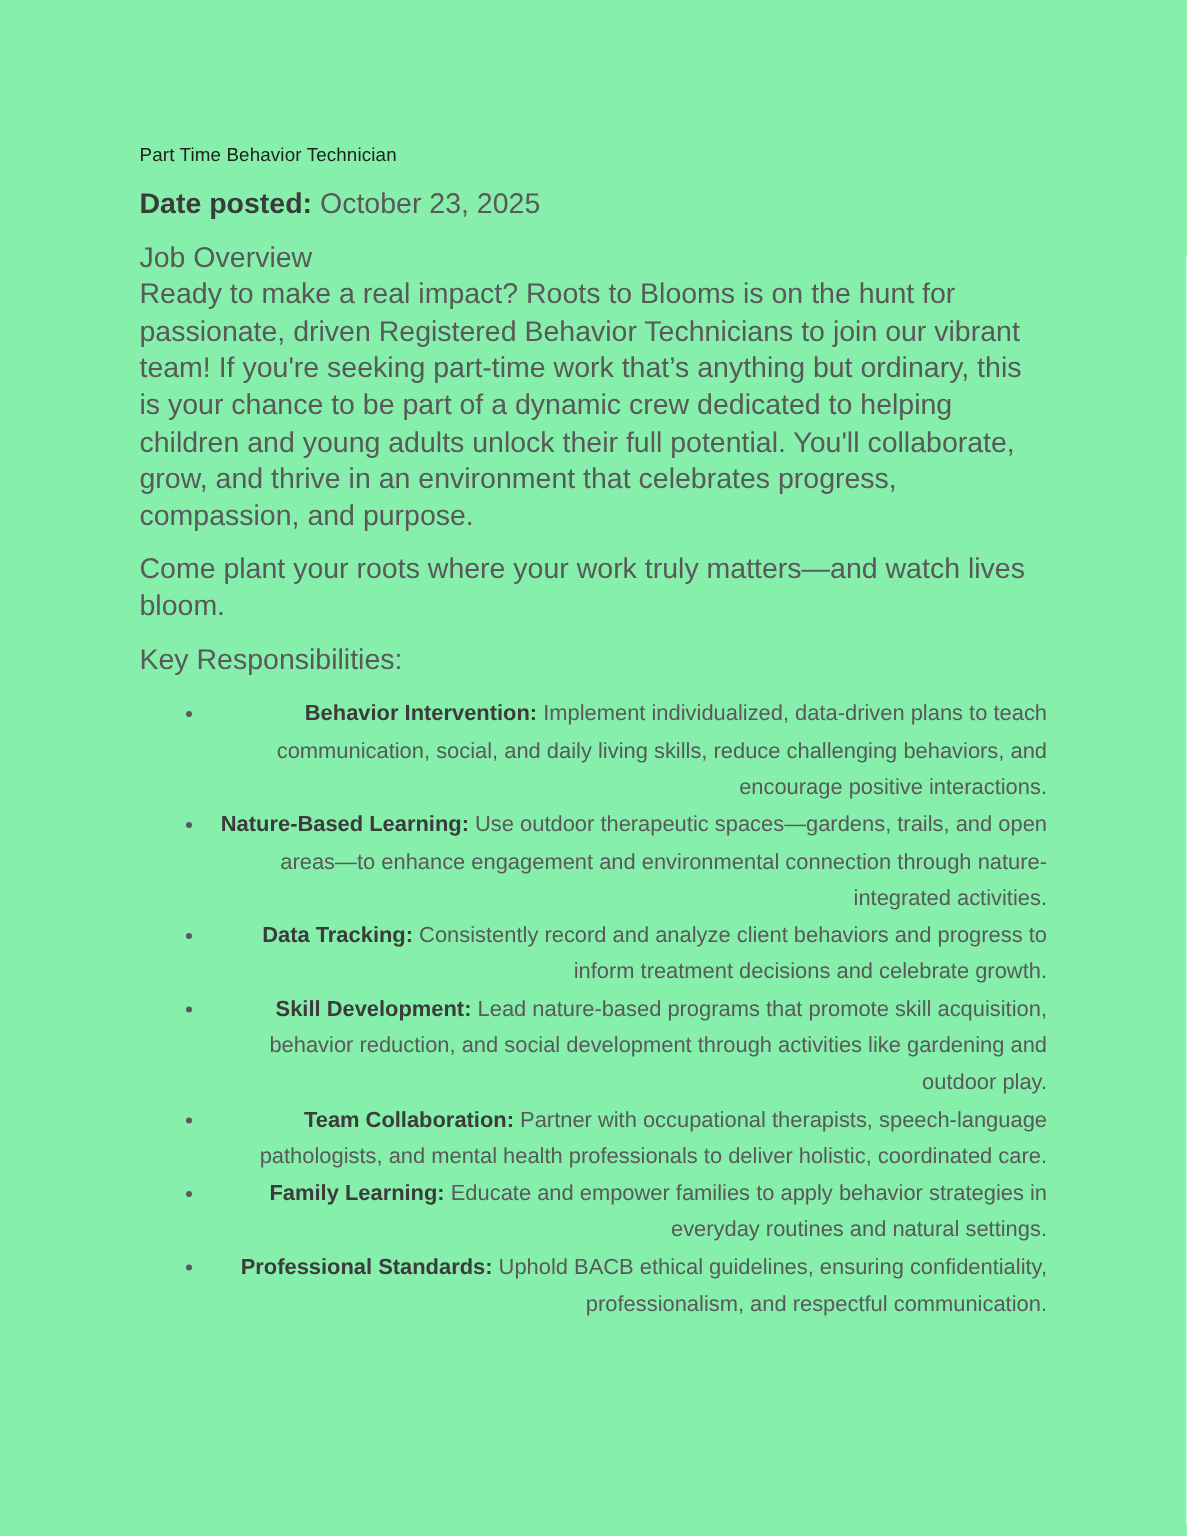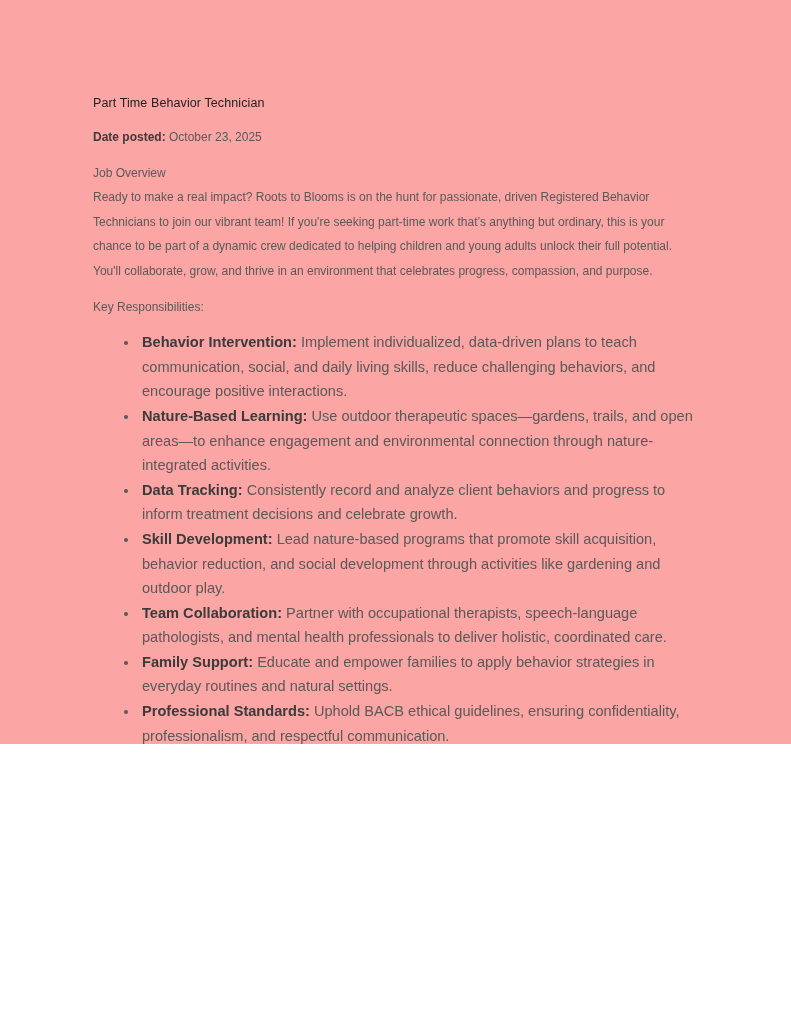--- a/index.html
+++ b/index.html
@@ -1,48 +1,49 @@
 <!DOCTYPE html>
 <html><head>
 <meta charset="utf-8">
 <style>
   * { margin: 0; padding: 0; box-sizing: border-box; }
   html, body { background: #ffffff; }
   .page {
     position: relative;
     width: 791px;
-    height: 744px;
-    background: #fca5a5;
+    height: 1024px;
+    background: #86efac;
     overflow: hidden;
     font-family: "Liberation Sans", "DejaVu Sans", sans-serif;
   }
   .content {
     padding: 93px 93px 0 93px;
   }
   .doc-title {
     font-size: 12.5px;
     line-height: 21px;
     color: #212121;
     margin-bottom: 11px;
     letter-spacing: 0.1px;
   }
   p.meta, p.para {
-    font-size: 12px;
+    font-size: 19px;
     line-height: 24.6px;
     color: #595959;
     margin-bottom: 11px;
   }
   .b {
     font-weight: bold;
     color: #3b3b3b;
   }
   ul.resp-list {
     list-style: disc outside;
     padding-left: 46px;
     margin: 0 0 11px 0;
+    text-align: right;
   }
   ul.resp-list li {
     font-size: 14.6px;
     line-height: 24.6px;
     color: #595959;
     padding-left: 3px;
   }
   ul.resp-list li::marker {
     color: #595959;
     font-size: 13px;
@@ -55,27 +56,28 @@
   <div class="content">
 
     <div class="doc-title">Part Time Behavior Technician</div>
 
     <p class="meta"><span class="b">Date posted:</span><span> October 23, 2025</span></p>
 
 
 
     <p class="para"><span>Job Overview</span><br><span>Ready to make a real impact? Roots to Blooms is on the hunt for passionate, driven Registered Behavior Technicians to join our vibrant team! If you're seeking part-time work that’s anything but ordinary, this is your chance to be part of a dynamic crew dedicated to helping children and young adults unlock their full potential. You'll collaborate, grow, and thrive in an environment that celebrates progress, compassion, and purpose.</span></p>
 
+    <p class="para">Come plant your roots where your work truly matters—and watch lives bloom.</p>
 
     <p class="para">Key Responsibilities:</p>
 
     <ul class="resp-list">
       <li><span class="b">Behavior Intervention:</span><span> Implement individualized, data-driven plans to teach communication, social, and daily living skills, reduce challenging behaviors, and encourage positive interactions.</span></li>
       <li><span class="b">Nature-Based Learning:</span><span> Use outdoor therapeutic spaces—gardens, trails, and open areas—to enhance engagement and environmental connection through nature-integrated activities.</span></li>
       <li><span class="b">Data Tracking:</span><span> Consistently record and analyze client behaviors and progress to inform treatment decisions and celebrate growth.</span></li>
       <li><span class="b">Skill Development:</span><span> Lead nature-based programs that promote skill acquisition, behavior reduction, and social development through activities like gardening and outdoor play.</span></li>
       <li><span class="b">Team Collaboration:</span><span> Partner with occupational therapists, speech-language pathologists, and mental health professionals to deliver holistic, coordinated care.</span></li>
-      <li><span class="b">Family Support:</span><span> Educate and empower families to apply behavior strategies in everyday routines and natural settings.</span></li>
+      <li><span class="b">Family Learning:</span><span> Educate and empower families to apply behavior strategies in everyday routines and natural settings.</span></li>
       <li><span class="b">Professional Standards:</span><span> Uphold BACB ethical guidelines, ensuring confidentiality, professionalism, and respectful communication.</span></li>
     </ul>
 
   </div>
 </div>
 
 </body></html>

